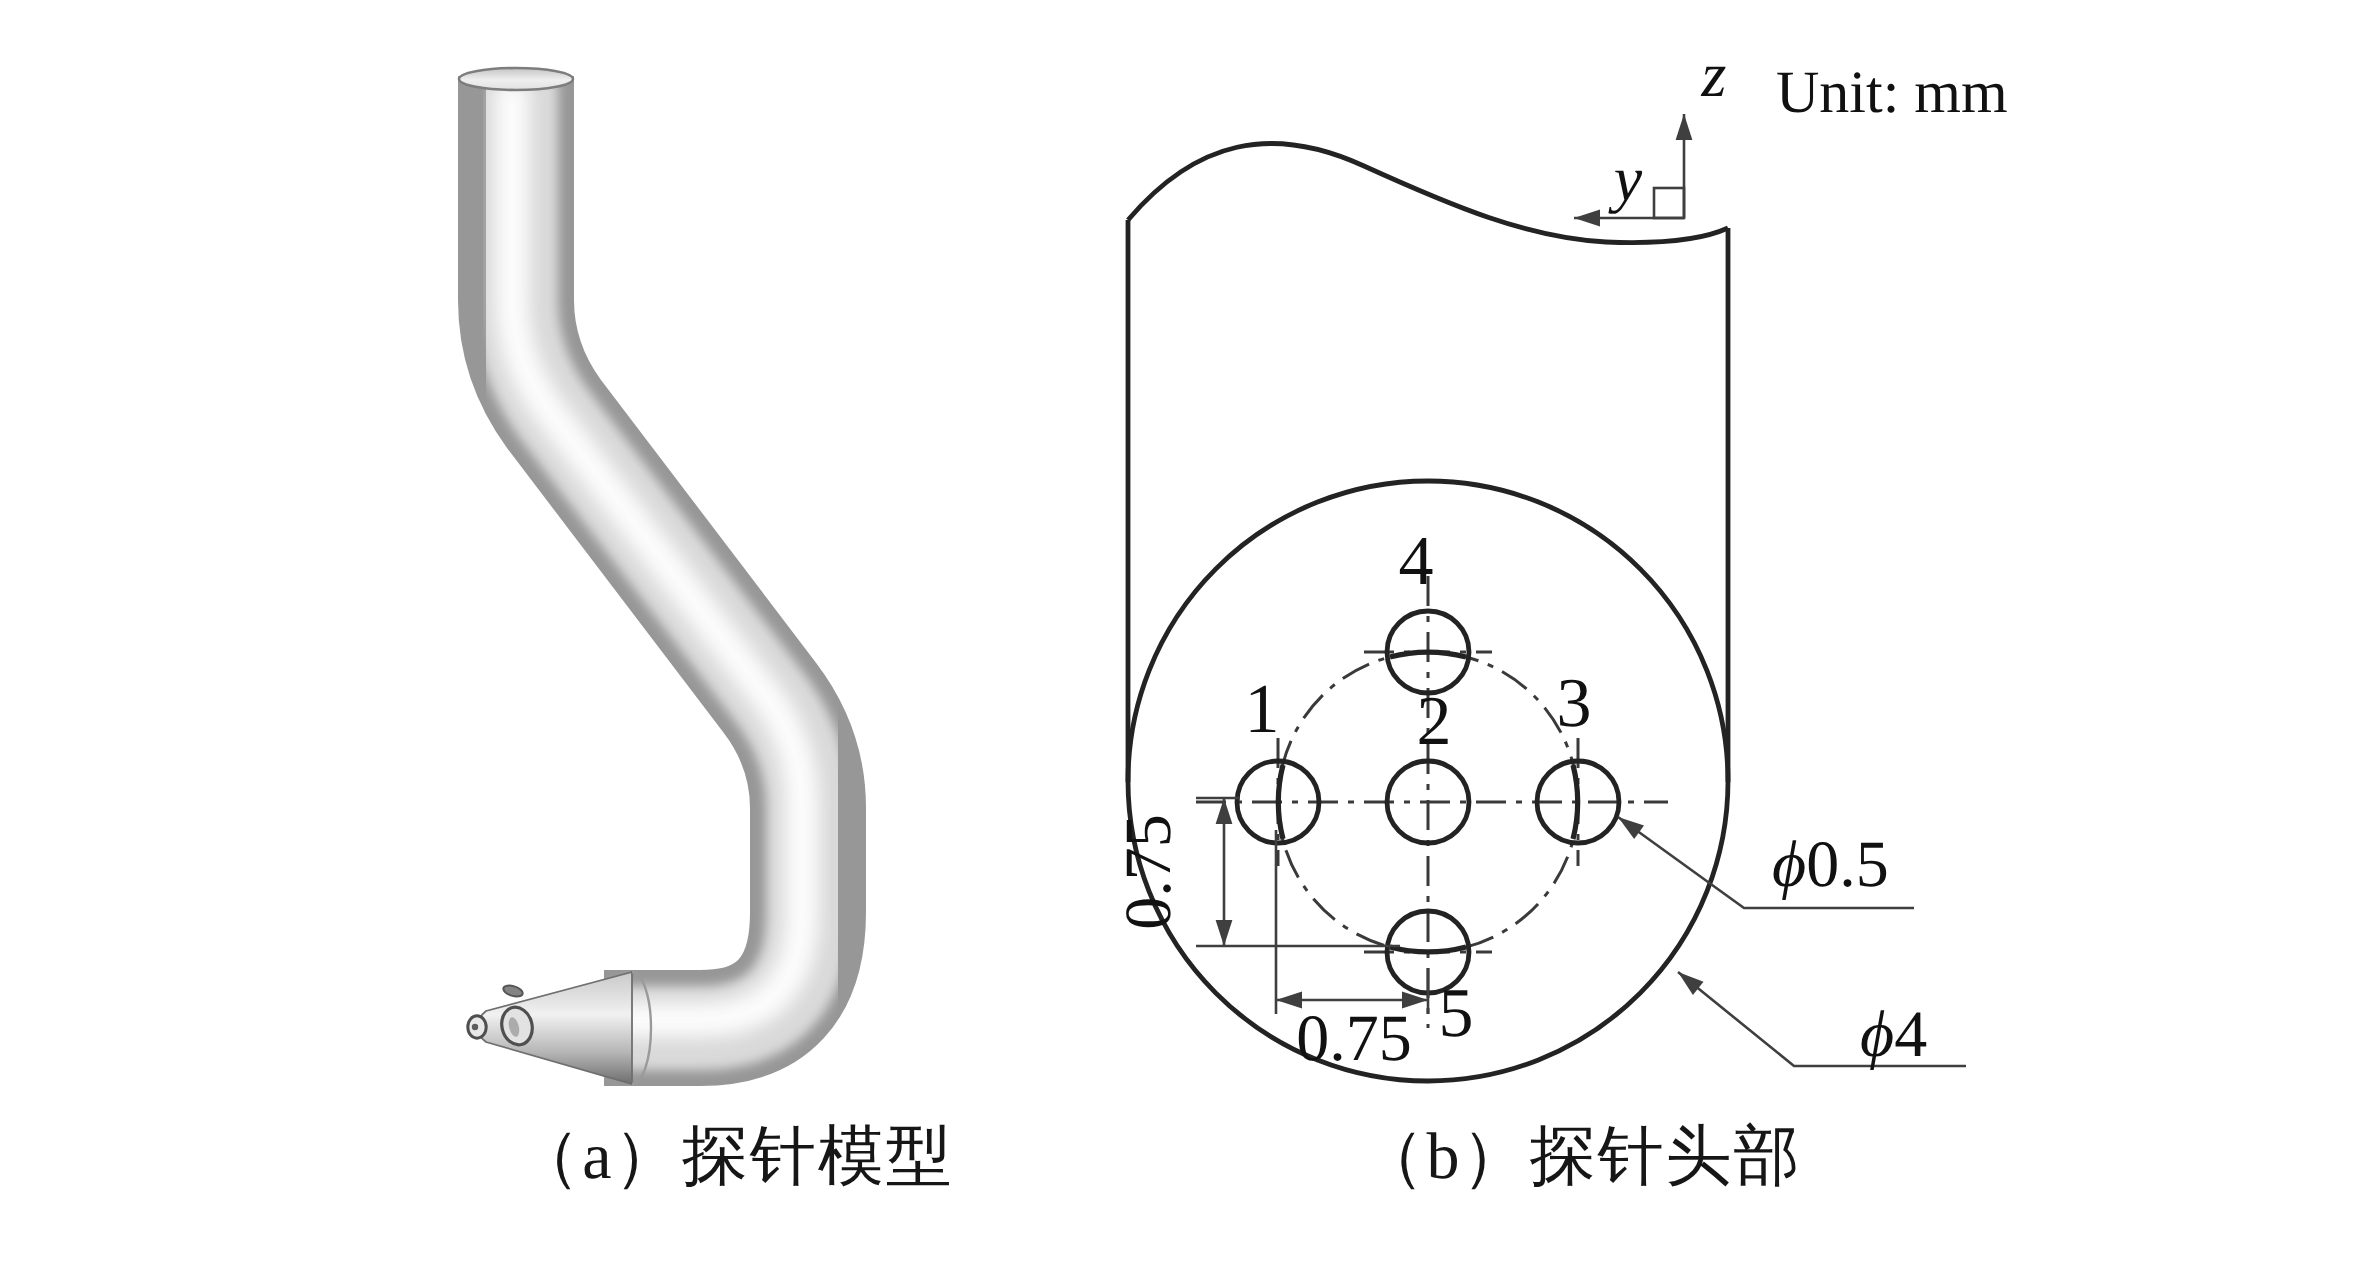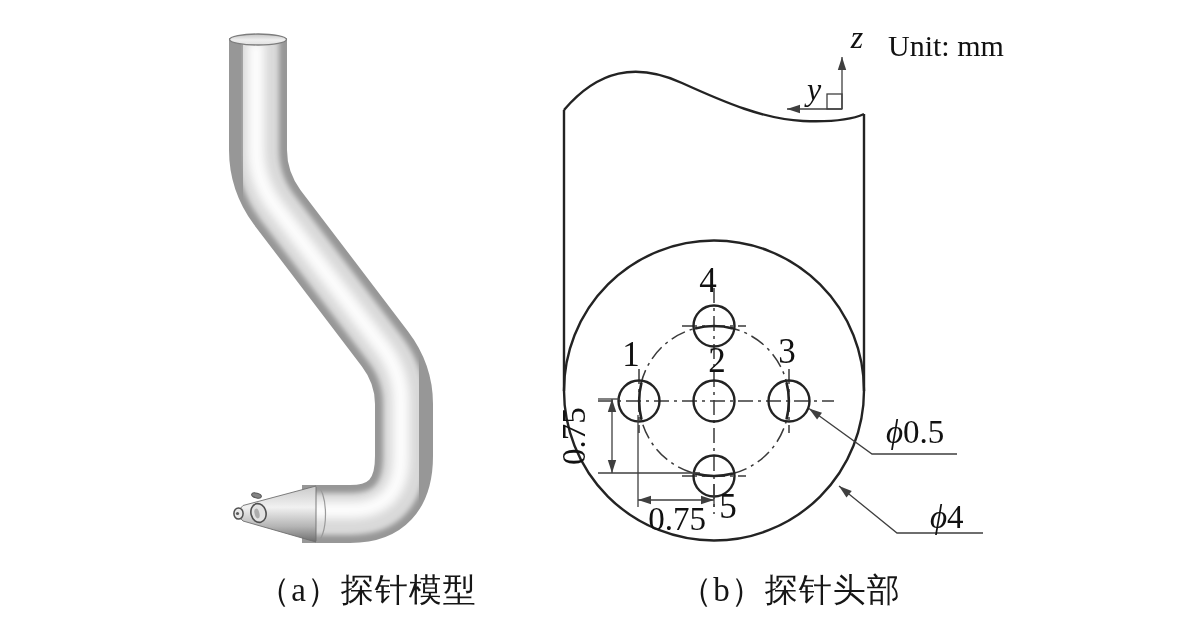--- a/index.html
+++ b/index.html
@@ -21,21 +21,21 @@
   text { fill:#111111; }
   .t-label { font-size:35px; }
   .t-dim   { font-size:33px; }
   .t-axis  { font-size:32px; font-style:italic; }
   .t-unit  { font-size:30px; }
   .t-dia   { font-size:33px; }
   .t-dia .sym { font-style:italic; }
 
   .caption {
     position:absolute; width:300px; text-align:center;
-    font-size:33px; color:#161616; letter-spacing:1px;margin-top:12px;
+    font-size:33px; color:#161616; letter-spacing:1px;
   }
 </style>
 </head>
 <body>
 
 <div class="stage">
 
   <svg style="left:205px; top:25px;" width="250" height="525" viewBox="205 25 250 525">
     <defs>
       <filter id="blur3">

